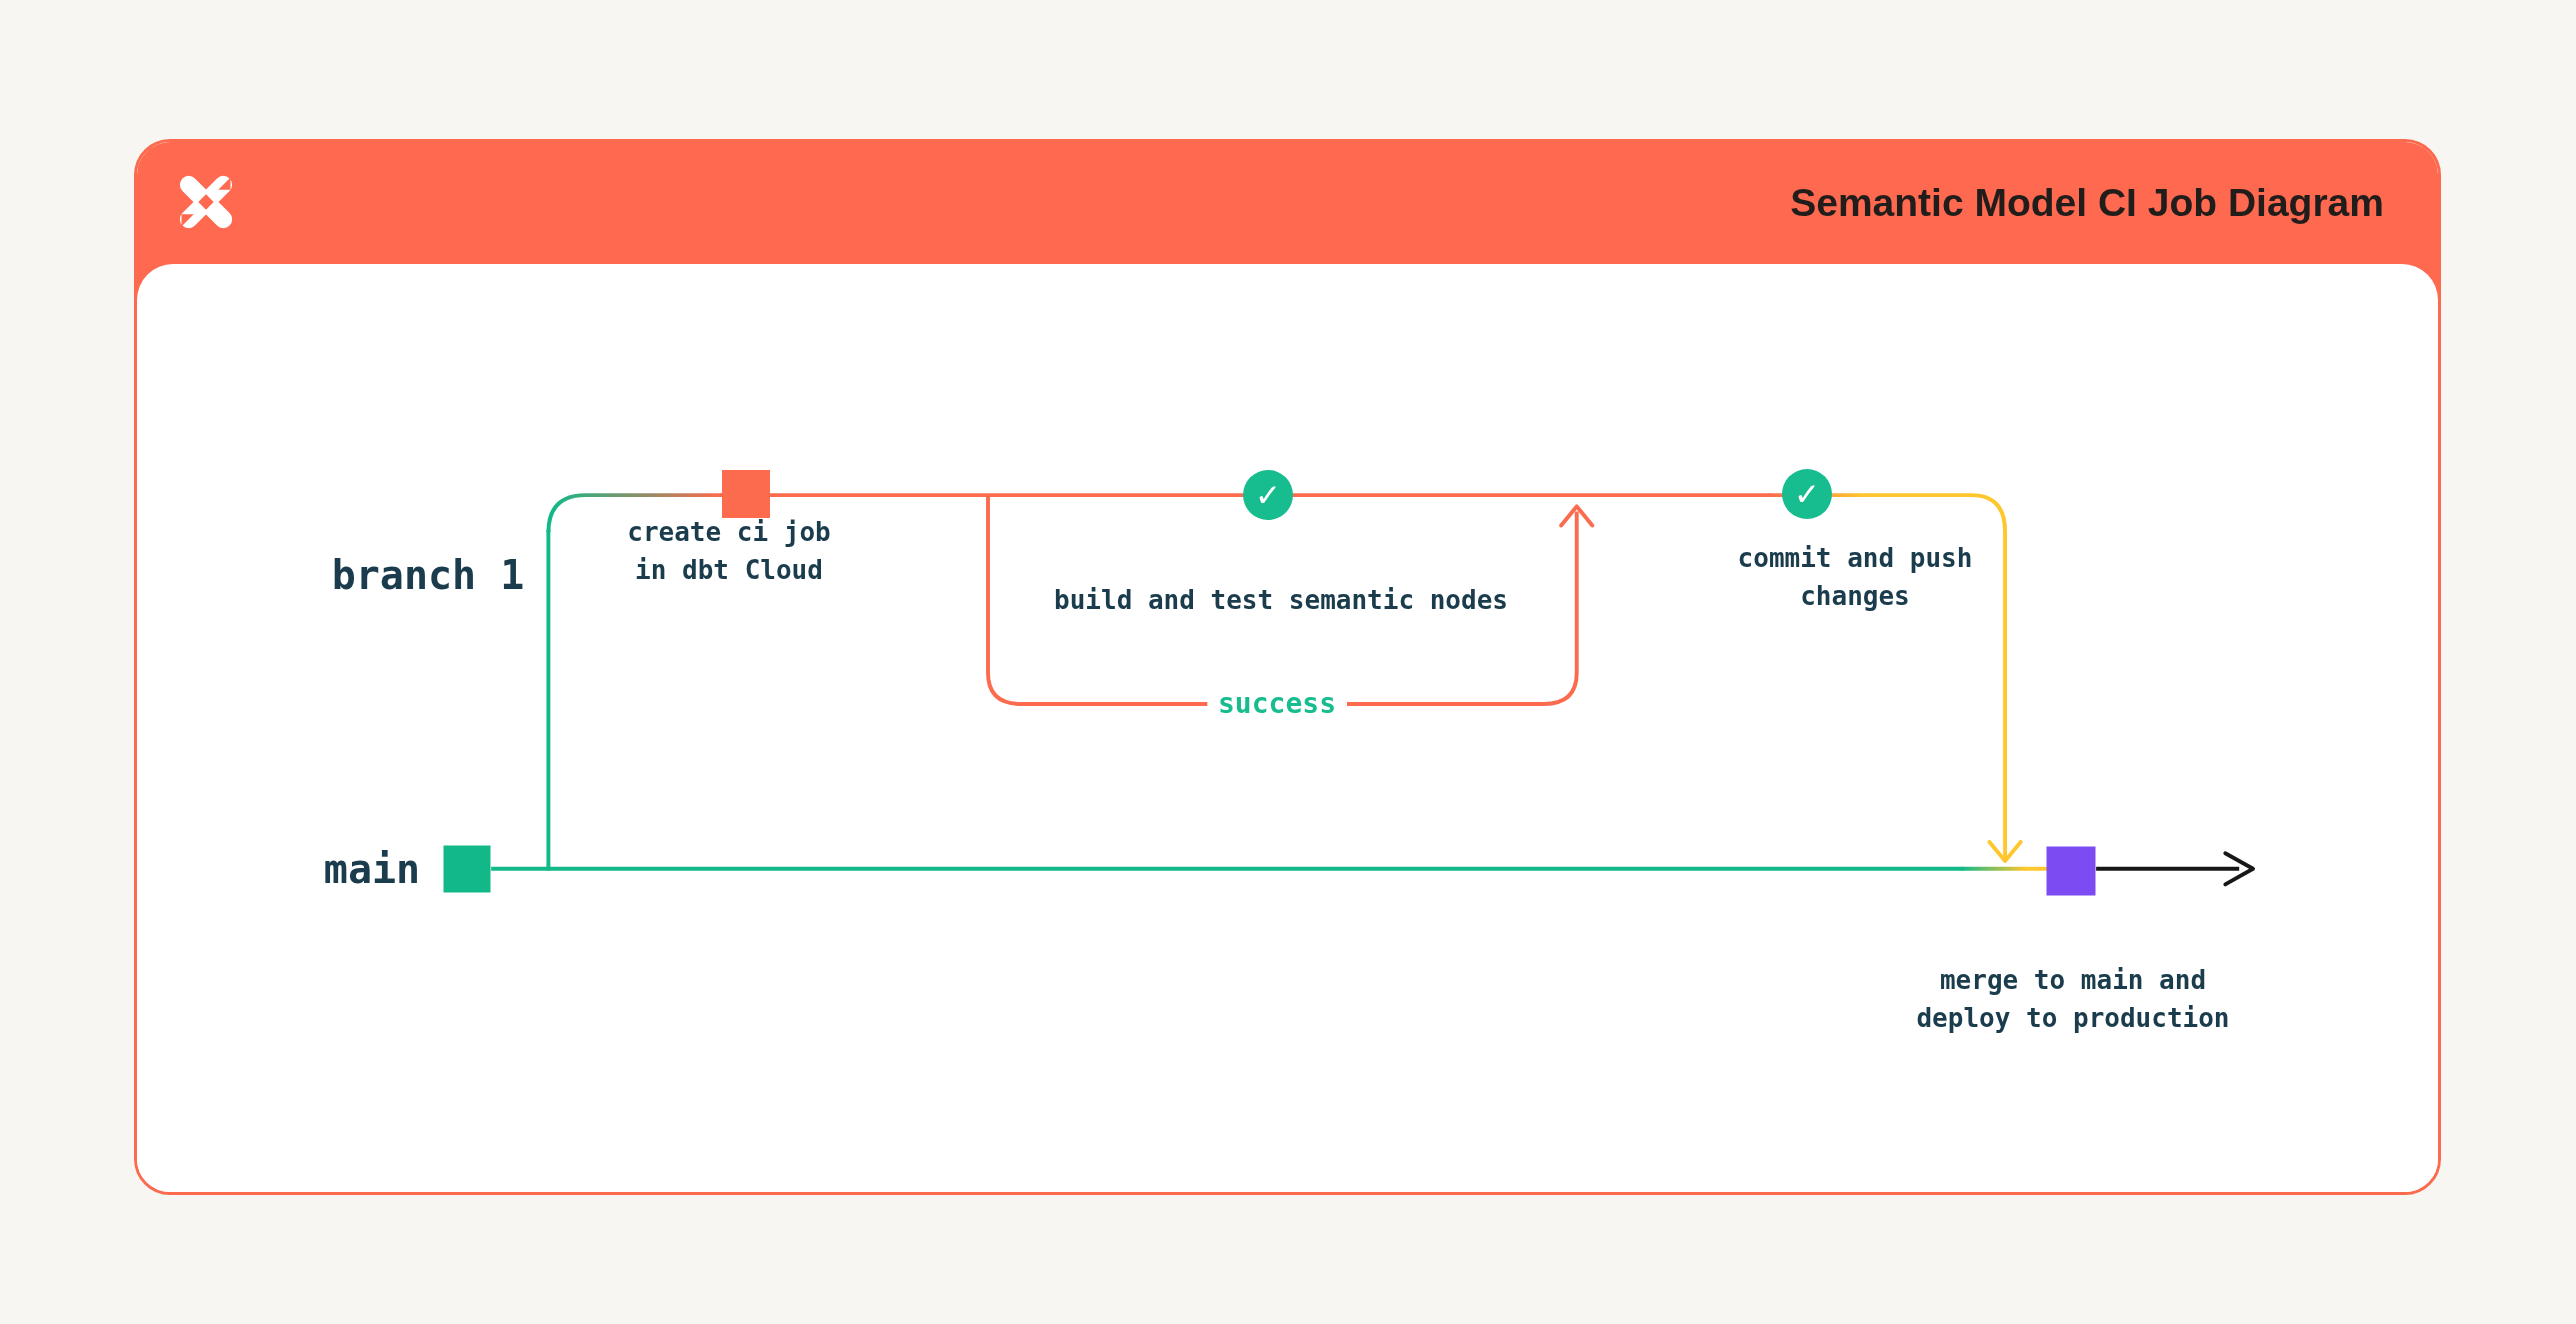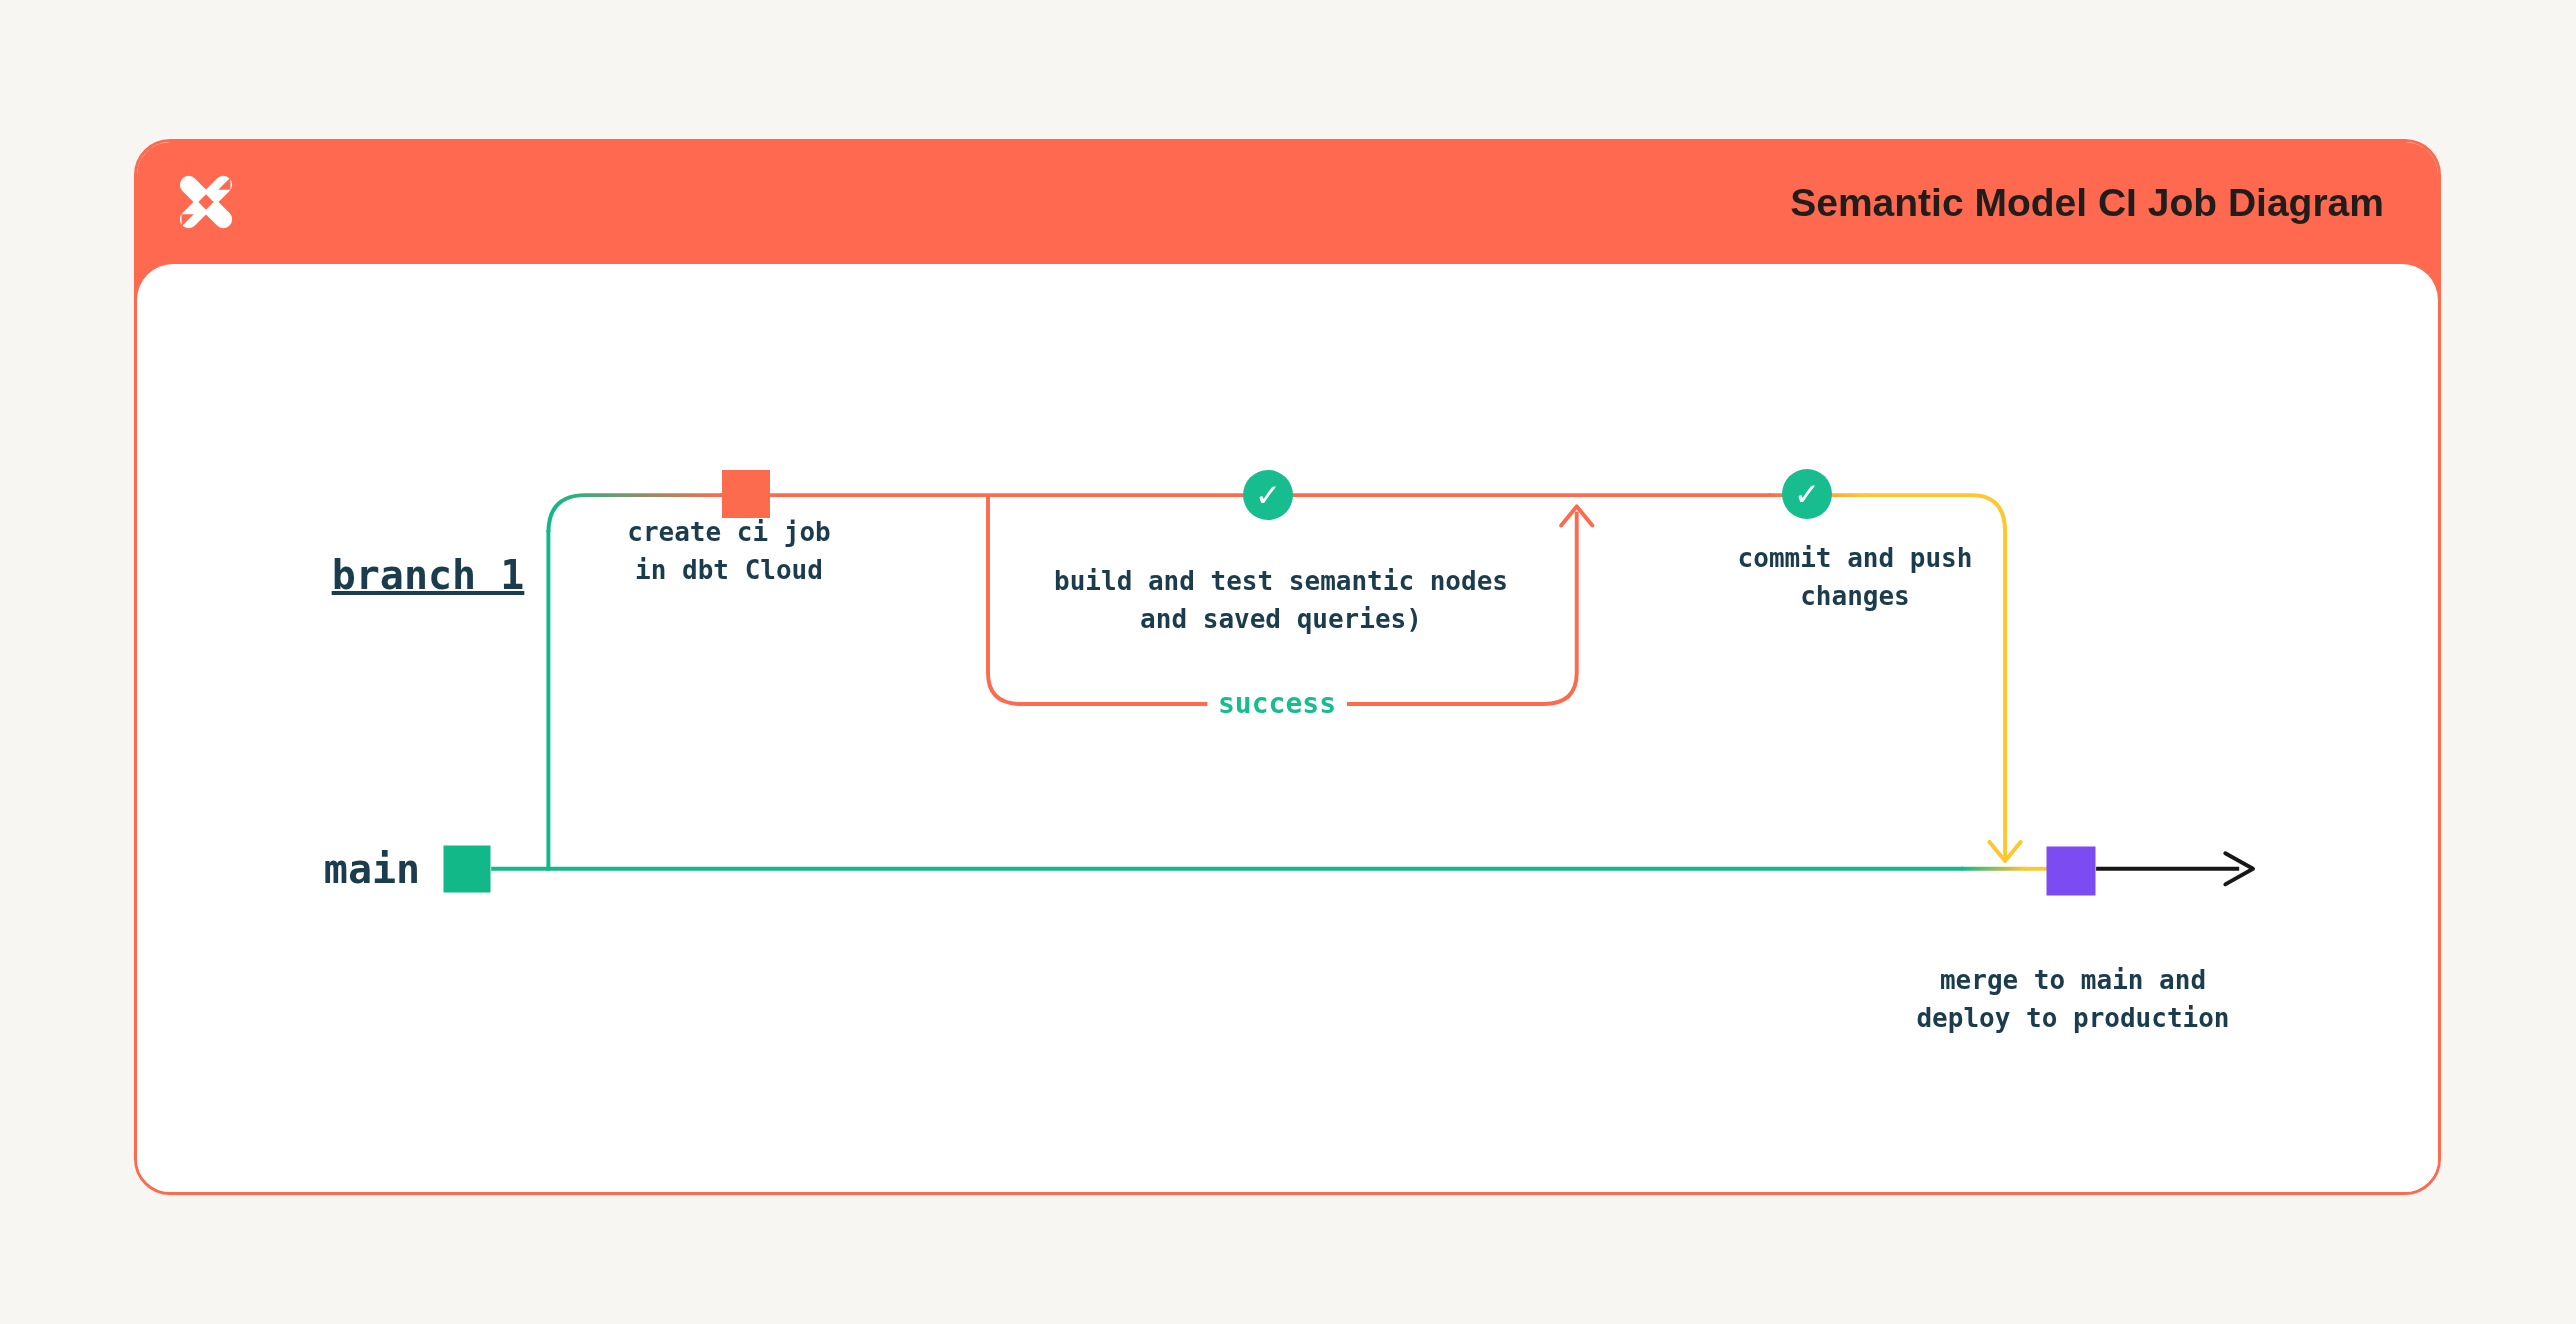--- a/index.html
+++ b/index.html
@@ -118,31 +118,30 @@
 <div class="commit sq-green" style="left:467px;top:869px;"></div>
 <div class="commit sq-purple" style="left:2071px;top:871px;"></div>
 
 <div class="commit check-circle" style="left:1268px;top:495px;">
   <span>✓</span>
 </div>
 <div class="commit check-circle" style="left:1807px;top:494px;">
   <span>✓</span>
 </div>
 
-<div class="label branch-label" style="left:428px;top:575px;text-decoration:underline;">branch 1</div>
+<div class="label branch-label" style="left:428px;top:575px;">branch 1</div>
 <div class="label branch-label" style="left:372px;top:869px;">main</div>
 
 <div class="label node-label" style="left:729px;top:551px;">
   <div>create ci job</div>
   <div>in dbt Cloud</div>
 </div>
 
 <div class="label node-label" style="left:1281px;top:600px;">
   <div>build and test semantic nodes</div>
-  <div>and saved queries)</div>
 </div>
 
 <div class="label node-label" style="left:1809px;top:577px;margin-left:46px;">
   <div>commit and push</div>
   <div>changes</div>
 </div>
 
 <div class="label node-label" style="left:2073px;top:999px;">
   <div>merge to main and</div>
   <div>deploy to production</div>

